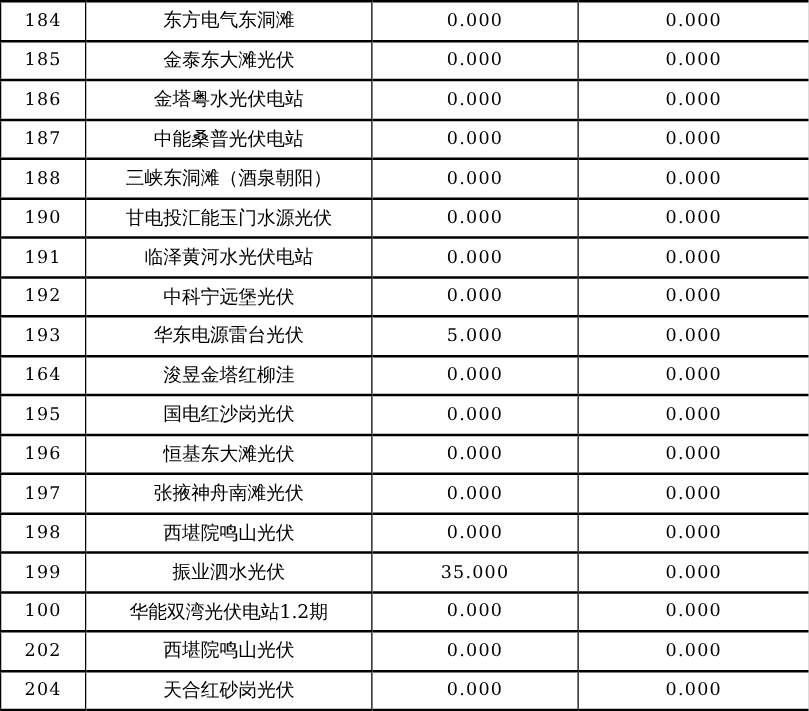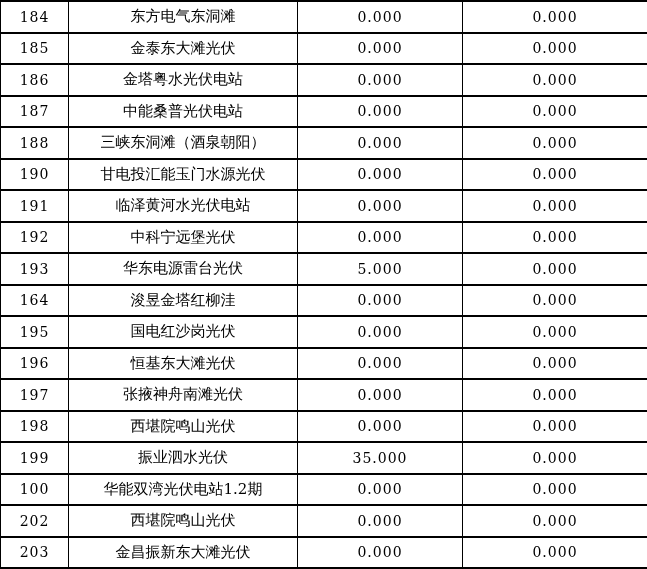--- a/index.html
+++ b/index.html
@@ -155,20 +155,20 @@
           <td class="col-v1">0.000</td>
           <td class="col-v2">0.000</td>
         </tr>
         <tr>
           <td class="col-no">202</td>
           <td class="col-name">西堪院鸣山光伏</td>
           <td class="col-v1">0.000</td>
           <td class="col-v2">0.000</td>
         </tr>
         <tr>
-          <td class="col-no">203</td>
-          <td class="col-name">金昌振新东大滩光伏</td>
+          <td class="col-no">204</td>
+          <td class="col-name">天合红砂岗光伏</td>
           <td class="col-v1">0.000</td>
           <td class="col-v2">0.000</td>
         </tr>
       </tbody>
   </table>
 </div>
 
 </body></html>

